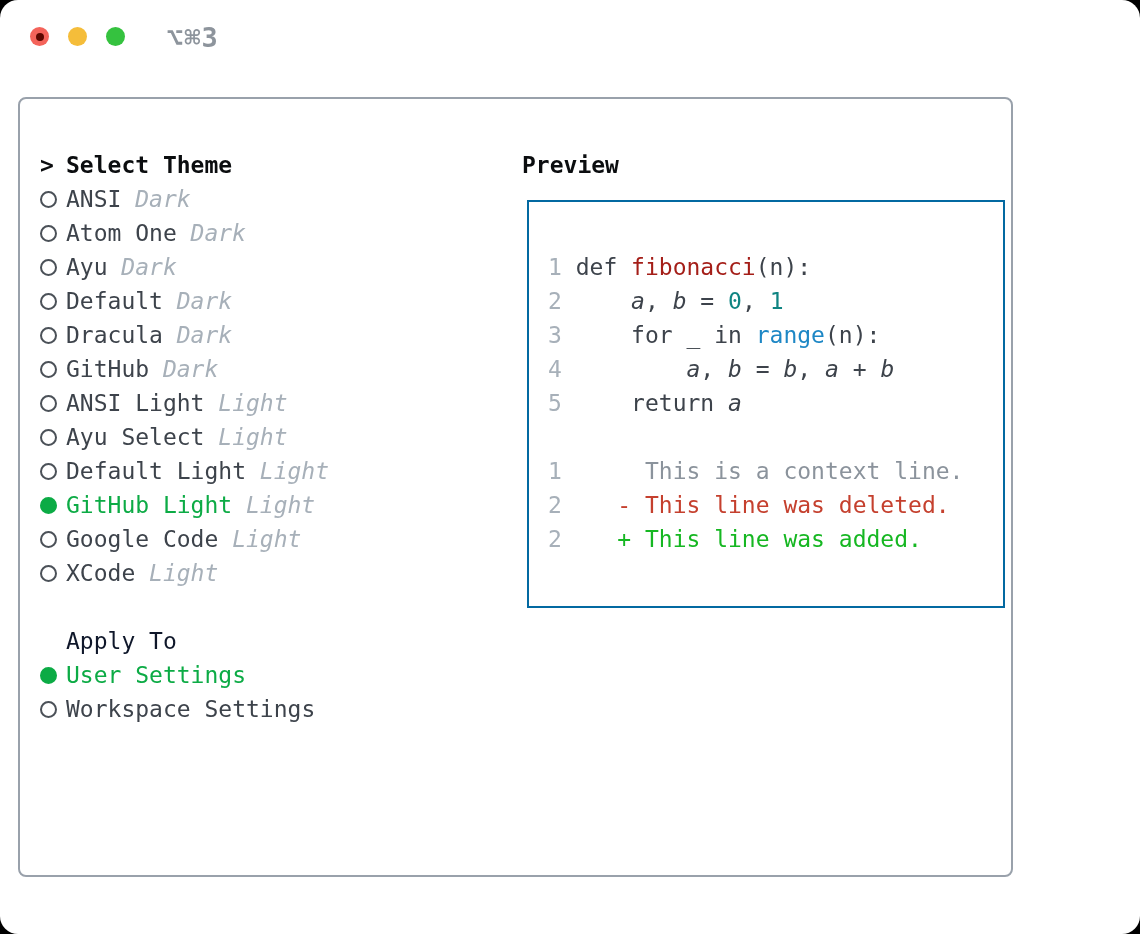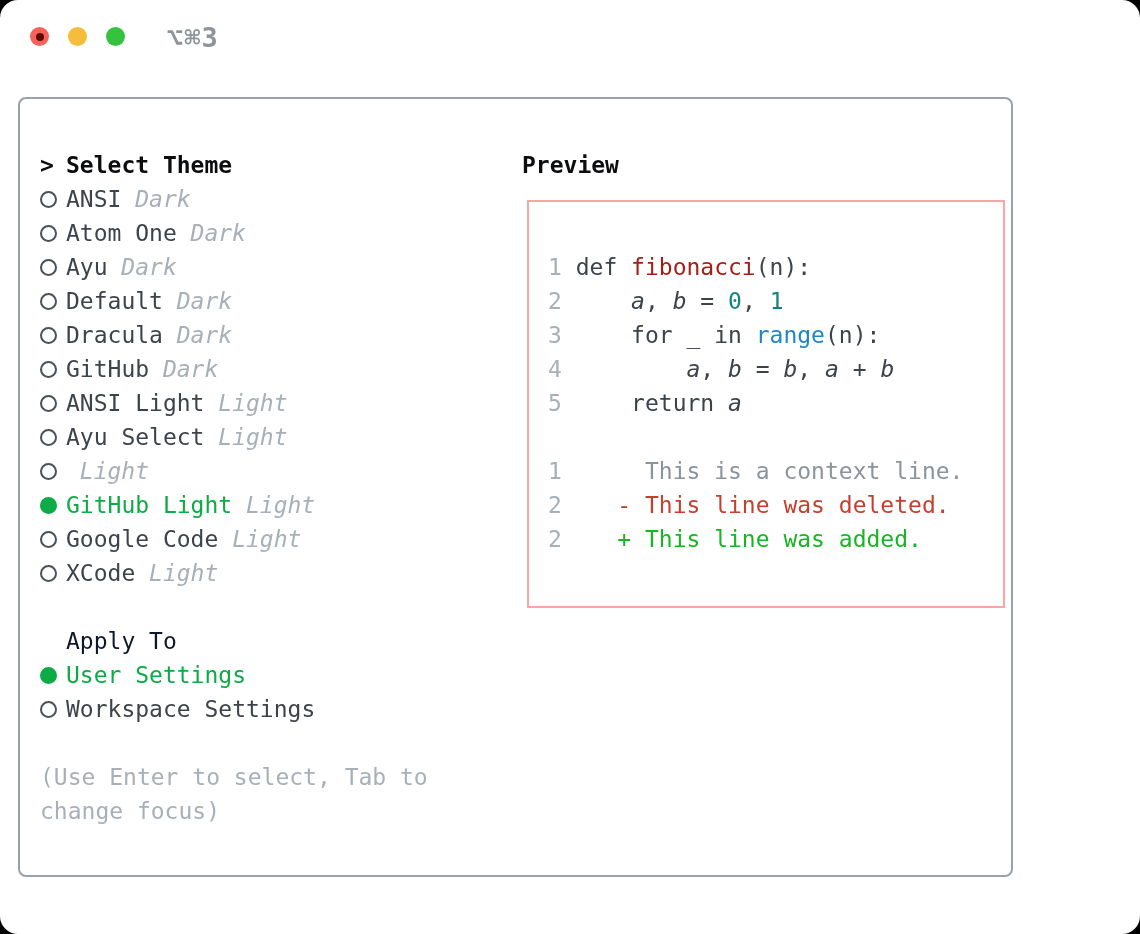--- a/index.html
+++ b/index.html
@@ -29,21 +29,21 @@
   .t-name{color:#3d434b;}
   .t-name.sel{color:#0cab45;}
   .t-suffix{color:#a7b0b9;margin-left:13.8px;font-style:italic;}
   .blank{height:34px;}
   .hint{width:445px;font-size:23px;line-height:34px;color:#a7b0b9;}
   
   .right-col{position:absolute;left:482px;top:49px;width:500px;}
   .preview-title{margin-left:20px;height:34px;line-height:34px;font-size:23px;
                  font-weight:700;color:#0b0d0f;}
   .preview-box{margin-top:18px;margin-left:25px;width:478px;height:408px;
-               border:2px solid #fca5a5;background:#fff;box-sizing:border-box;
+               border:2px solid #0369a1;background:#fff;box-sizing:border-box;
                padding:48px 0 0 19px;}
   .pline{height:34px;line-height:34px;font-size:23px;white-space:pre;}
   .s-num{color:#a7b0b9;}
   .s-code{color:#3d434b;}
   .s-func{color:#a41e18;}
   .s-lit{color:#0f8482;}
   .s-builtin{color:#1d87c5;}
   .s-var{color:#3d434b;font-style:italic;}
   .s-ctx{color:#8b939c;}
   .s-del{color:#c5402e;}
@@ -74,41 +74,40 @@
 
       <div id="theme-list">
           <div class="row"><span class="gutter"><span class="bullet"></span></span><span class="t-name">ANSI</span><span class="t-suffix">Dark</span></div>
           <div class="row"><span class="gutter"><span class="bullet"></span></span><span class="t-name">Atom One</span><span class="t-suffix">Dark</span></div>
           <div class="row"><span class="gutter"><span class="bullet"></span></span><span class="t-name">Ayu</span><span class="t-suffix">Dark</span></div>
           <div class="row"><span class="gutter"><span class="bullet"></span></span><span class="t-name">Default</span><span class="t-suffix">Dark</span></div>
           <div class="row"><span class="gutter"><span class="bullet"></span></span><span class="t-name">Dracula</span><span class="t-suffix">Dark</span></div>
           <div class="row"><span class="gutter"><span class="bullet"></span></span><span class="t-name">GitHub</span><span class="t-suffix">Dark</span></div>
           <div class="row"><span class="gutter"><span class="bullet"></span></span><span class="t-name">ANSI Light</span><span class="t-suffix">Light</span></div>
           <div class="row"><span class="gutter"><span class="bullet"></span></span><span class="t-name">Ayu Select</span><span class="t-suffix">Light</span></div>
-          <div class="row"><span class="gutter"><span class="bullet"></span></span><span class="t-suffix">Light</span></div>
+          <div class="row"><span class="gutter"><span class="bullet"></span></span><span class="t-name">Default Light</span><span class="t-suffix">Light</span></div>
           <div class="row"><span class="gutter"><span class="bullet sel"></span></span><span class="t-name sel">GitHub Light</span><span class="t-suffix">Light</span></div>
           <div class="row"><span class="gutter"><span class="bullet"></span></span><span class="t-name">Google Code</span><span class="t-suffix">Light</span></div>
           <div class="row"><span class="gutter"><span class="bullet"></span></span><span class="t-name">XCode</span><span class="t-suffix">Light</span></div>
         </div>
 
       <div class="blank"></div>
 
       <div class="row">
         <span class="gutter"></span>
         <span class="apply-hdr">Apply To</span>
       </div>
 
       <div id="apply-options">
           <div class="row"><span class="gutter"><span class="bullet sel"></span></span><span class="t-name sel">User Settings</span></div>
           <div class="row"><span class="gutter"><span class="bullet"></span></span><span class="t-name">Workspace Settings</span></div>
         </div>
 
       <div class="blank"></div>
 
-      <div class="hint">(Use Enter to select, Tab to change focus)</div>
     </div>
 
     <div class="right-col">
       <div class="preview-title">Preview</div>
       <div class="preview-box" id="preview-box">
           <div class="pline"><span class="s-num">1 </span><span class="s-code">def </span><span class="s-func">fibonacci</span><span class="s-code">(n):</span></div>
           <div class="pline"><span class="s-num">2 </span><span class="s-code">    </span><span class="s-var">a</span><span class="s-code">, </span><span class="s-var">b</span><span class="s-code"> = </span><span class="s-lit">0</span><span class="s-code">, </span><span class="s-lit">1</span></div>
           <div class="pline"><span class="s-num">3 </span><span class="s-code">    for _ in </span><span class="s-builtin">range</span><span class="s-code">(n):</span></div>
           <div class="pline"><span class="s-num">4 </span><span class="s-code">        </span><span class="s-var">a</span><span class="s-code">, </span><span class="s-var">b</span><span class="s-code"> = </span><span class="s-var">b</span><span class="s-code">, </span><span class="s-var">a</span><span class="s-code"> + </span><span class="s-var">b</span></div>
           <div class="pline"><span class="s-num">5 </span><span class="s-code">    return </span><span class="s-var">a</span></div>

